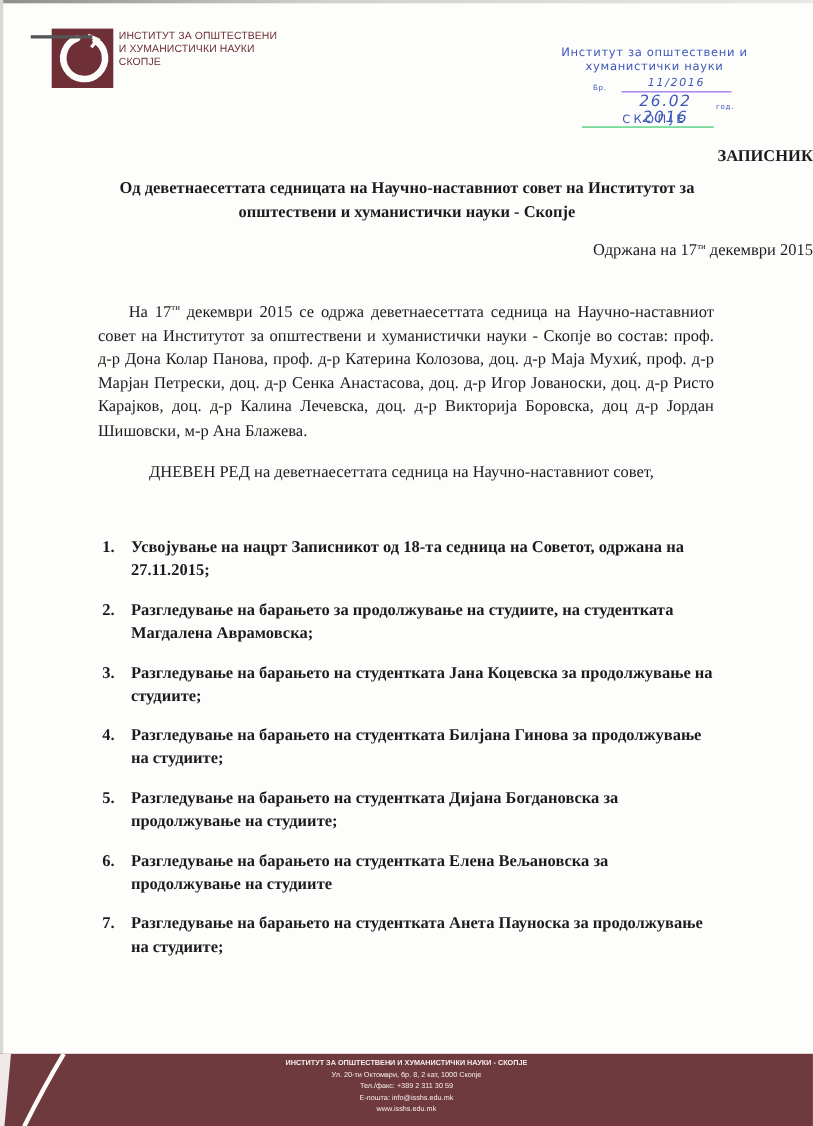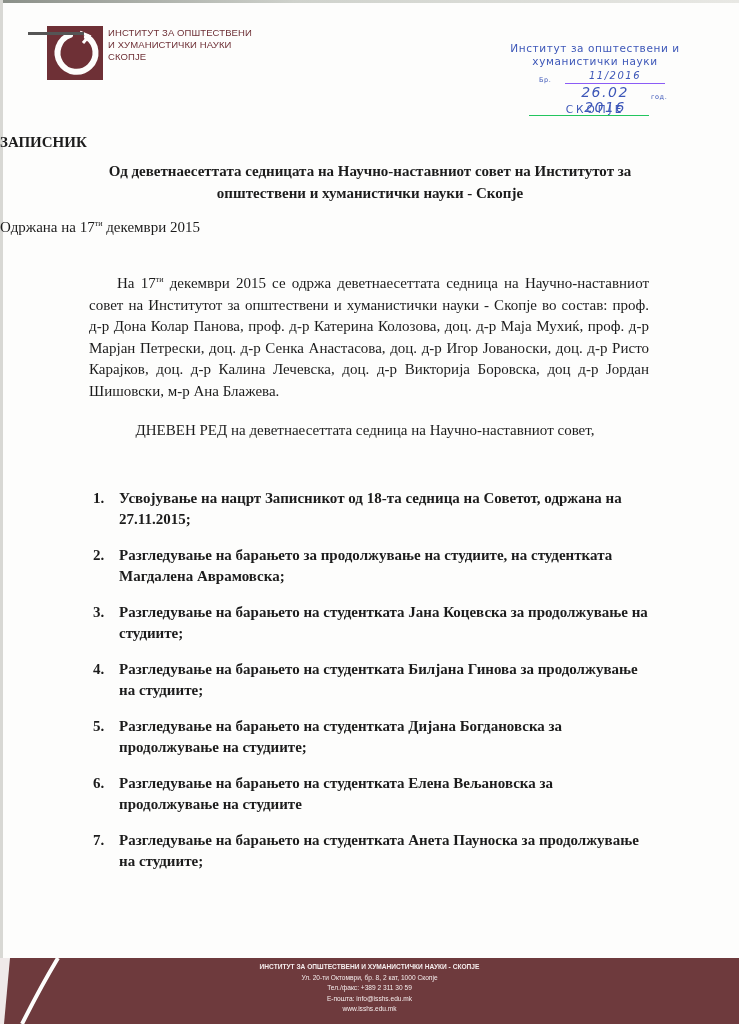--- a/index.html
+++ b/index.html
@@ -31,23 +31,23 @@
       letter-spacing: 0.6px;
     }
     .stamp .row { position: relative; height: 17px; }
     .stamp .label-br { position: absolute; left: 44px; top: 6px; font-size: 6.5px; }
     .stamp .num { position: absolute; left: 70px; top: 0; width: 100px; border-bottom: 1px solid #8b5cf6; font-style: italic; font-size: 10px; line-height: 15px; letter-spacing: 1.5px; }
     .stamp .date { position: absolute; left: 34px; top: 0; width: 120px; border-bottom: 1px solid #22c55e; font-style: italic; font-size: 14px; line-height: 15px; letter-spacing: 1.5px; text-align: center; padding-left: 32px; box-sizing: border-box; }
     .stamp .god { position: absolute; left: 156px; top: 6px; font-size: 6.5px; }
     .stamp .city { letter-spacing: 3px; font-size: 10.5px; margin-top: 1px; }
 
     
-    .title { position: absolute; left: 0; width: 739px; top: 134px; text-align: left; font-weight: bold; font-size: 15px; }
+    .title { position: absolute; left: 0; width: 739px; top: 134px; text-align: right; font-weight: bold; font-size: 15px; }
     .subtitle { position: absolute; left: 90px; width: 560px; top: 160px; text-align: center; font-weight: bold; font-size: 15px; line-height: 22px; }
-    .held { position: absolute; left: 0; width: 739px; top: 219px; text-align: left; font-size: 15px; }
+    .held { position: absolute; left: 0; width: 739px; top: 219px; text-align: right; font-size: 15px; }
     sup { font-size: 8px; vertical-align: 6px; }
     .para { position: absolute; left: 89px; width: 560px; top: 269px; font-size: 15px; line-height: 21.5px; text-indent: 28px; text-align: justify; text-align-last: left; }
     .agenda-head { position: absolute; left: 100px; width: 530px; top: 420px; text-align: center; font-size: 15px; line-height: 21px; }
 
     .agenda { position: absolute; left: 89px; top: 488px; width: 560px; margin: 0; padding: 0; list-style: none; }
     .agenda li { position: relative; padding-left: 30px; font-weight: bold; font-size: 15px; line-height: 20.5px; margin-bottom: 16px; }
     .agenda li .n { position: absolute; left: 4px; top: 0; }
 
     
     .footer { position: absolute; left: 0; top: 958px; width: 739px; height: 66px; background: #6e3a3d; }

